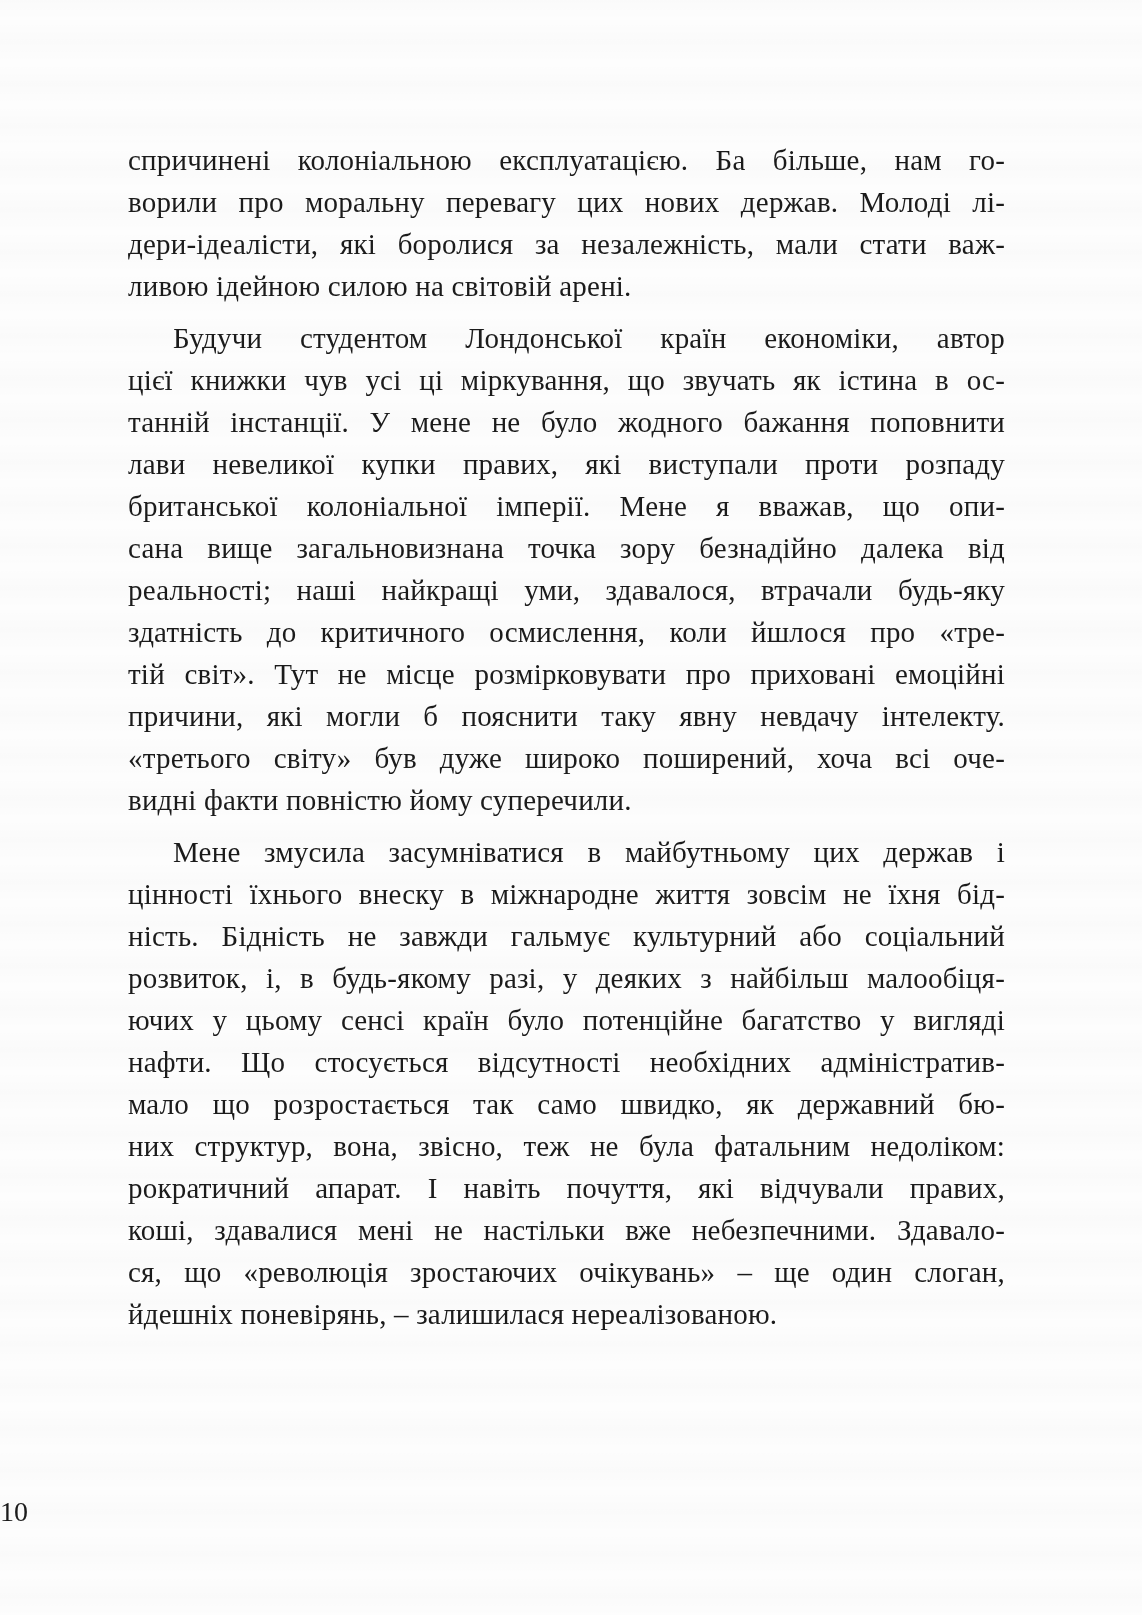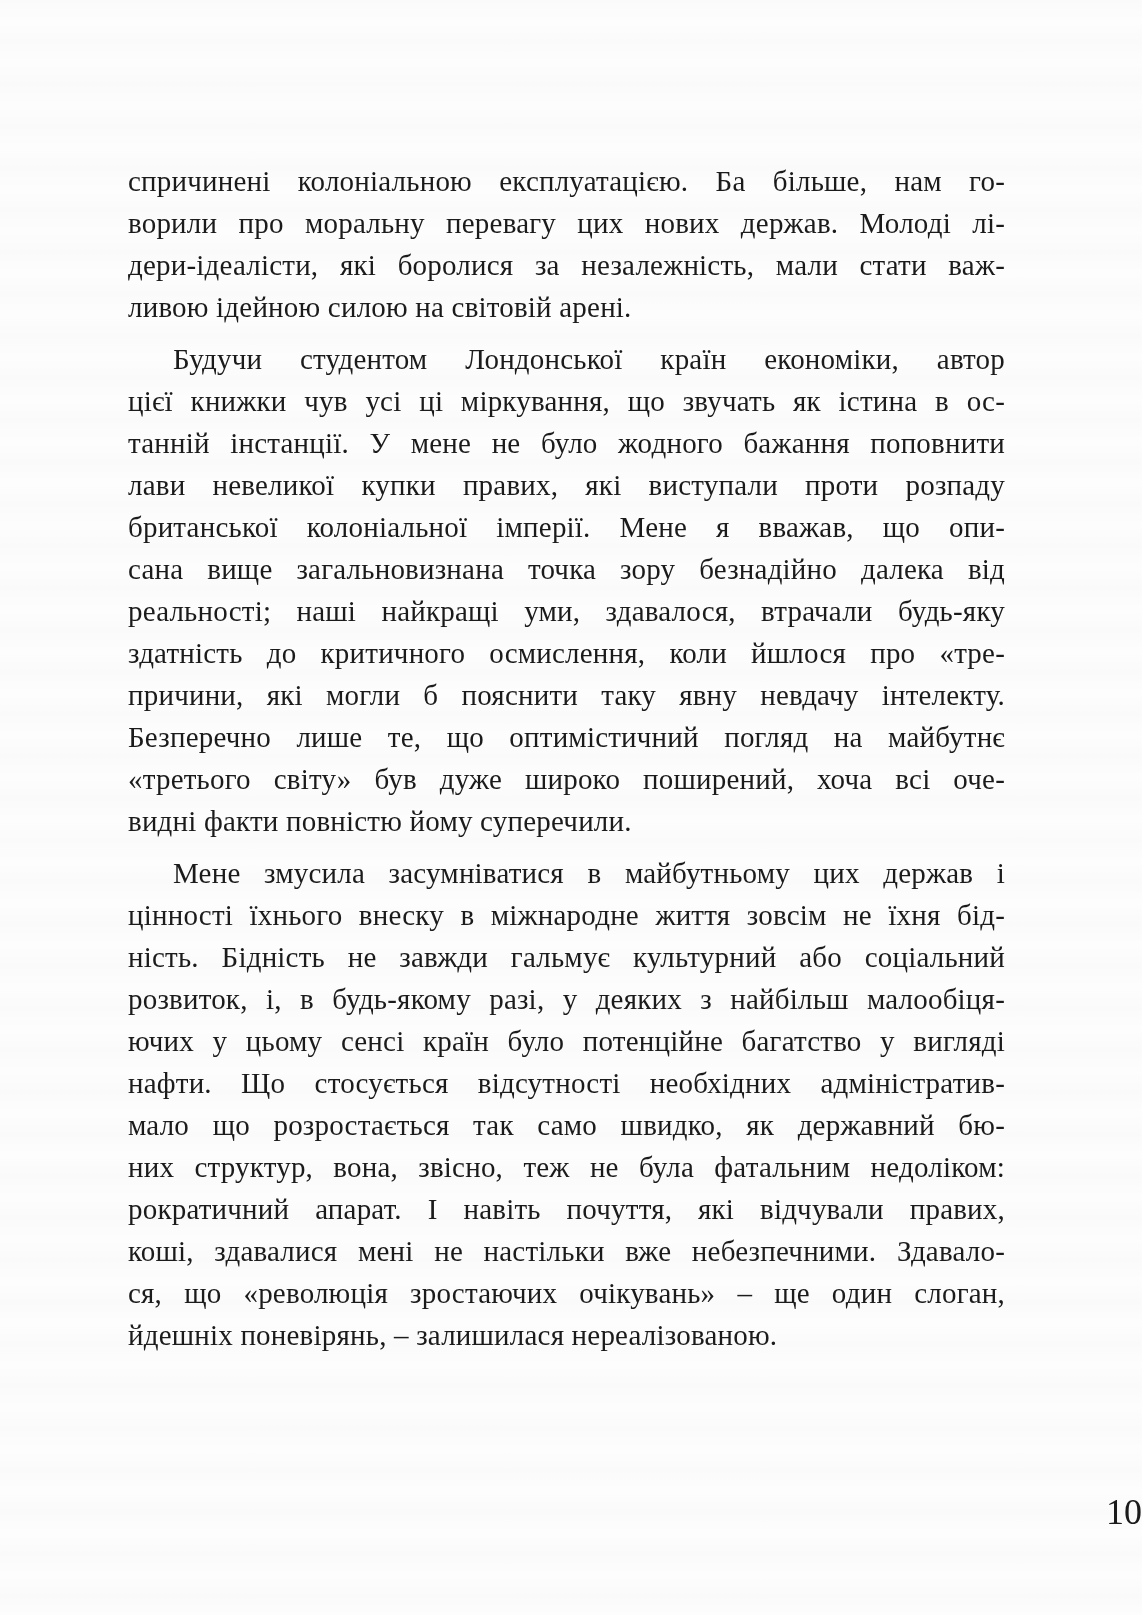--- a/index.html
+++ b/index.html
@@ -32,44 +32,43 @@
     pointer-events: none;
   }
   .text-block {
     position: absolute;
     left: 128px;
     top: 139px;
     width: 877px;
     font-size: 29px;
     line-height: 42px;
     letter-spacing: 0.2px;
-    margin-top: 21px;
   }
   .para { margin: 0; }
   .para + .para { margin-top: 10px; }
   .line {
     height: 42px;
     text-align: justify;
     text-align-last: justify;
     white-space: normal;
   }
   .line.last {
     text-align-last: left;
   }
   .line.indent {
     text-indent: 45px;
   }
   .page-number {
     position: absolute;
     top: 1491px;
     left: 0;
     width: 100%;
-    font-size: 36px;
+    font-size: 28px;
     line-height: 42px;
-    text-align: right;
+    text-align: left;
   }
 </style>
 </head>
 <body>
 
 <div class="page">
 
   <div class="text-block">
 
     <div class="para">
@@ -81,22 +80,22 @@
 
     <div class="para">
       <div class="line indent">Будучи студентом Лондонської країн економіки, автор</div>
       <div class="line">цієї книжки чув усі ці міркування, що звучать як істина в ос-</div>
       <div class="line">танній інстанції. У мене не було жодного бажання поповнити</div>
       <div class="line">лави невеликої купки правих, які виступали проти розпаду</div>
       <div class="line">британської колоніальної імперії. Мене я вважав, що опи-</div>
       <div class="line">сана вище загальновизнана точка зору безнадійно далека від</div>
       <div class="line">реальності; наші найкращі уми, здавалося, втрачали будь-яку</div>
       <div class="line">здатність до критичного осмислення, коли йшлося про «тре-</div>
+      <div class="line">тій світ». Тут не місце розмірковувати про приховані емоційні</div>
       <div class="line">причини, які могли б пояснити таку явну невдачу інтелекту.</div>
-      <div class="line">Безперечно лише те, що оптимістичний погляд на майбутнє</div>
       <div class="line">«третього світу» був дуже широко поширений, хоча всі оче-</div>
       <div class="line last">видні факти повністю йому суперечили.</div>
     </div>
 
     <div class="para">
       <div class="line indent">Мене змусила засумніватися в майбутньому цих держав і</div>
       <div class="line">цінності їхнього внеску в міжнародне життя зовсім не їхня бід-</div>
       <div class="line">ність. Бідність не завжди гальмує культурний або соціальний</div>
       <div class="line">розвиток, і, в будь-якому разі, у деяких з найбільш малообіця-</div>
       <div class="line">ючих у цьому сенсі країн було потенційне багатство у вигляді</div>

